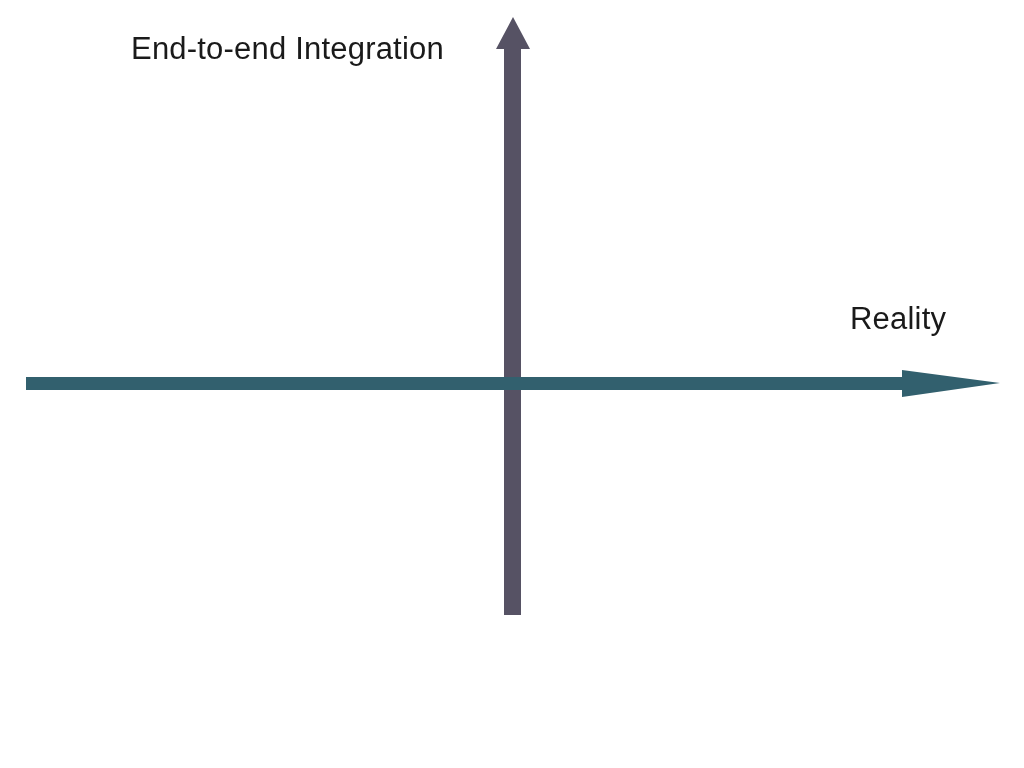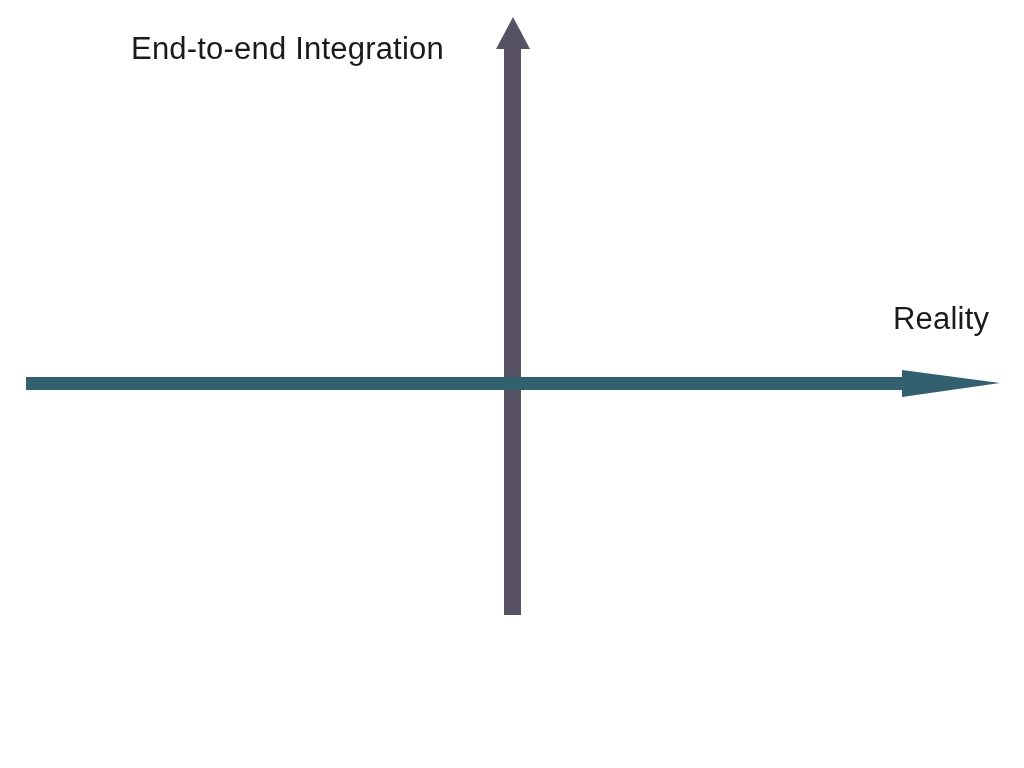--- a/index.html
+++ b/index.html
@@ -22,21 +22,21 @@
     display: block;
   }
   .axis-label {
     position: absolute;
     font-size: 31px;
     line-height: 1;
     white-space: nowrap;
     letter-spacing: 0.2px;
   }
   .label-vtop    { left: 131px; top: 33px;  }
-  .label-hright  { left: 893px; top: 303px; }
+  .label-hright  { left: 850px; top: 303px; }
   .label-hleft   { left: 29px;  top: 415px; }
   .label-vbottom { left: 549px; top: 705px; }
 </style>
 </head>
 <body>
 
 <div class="canvas" style="background-color: rgb(255, 255, 255);">
 
   <svg class="axes" viewBox="0 0 1024 768" aria-hidden="true">
 

